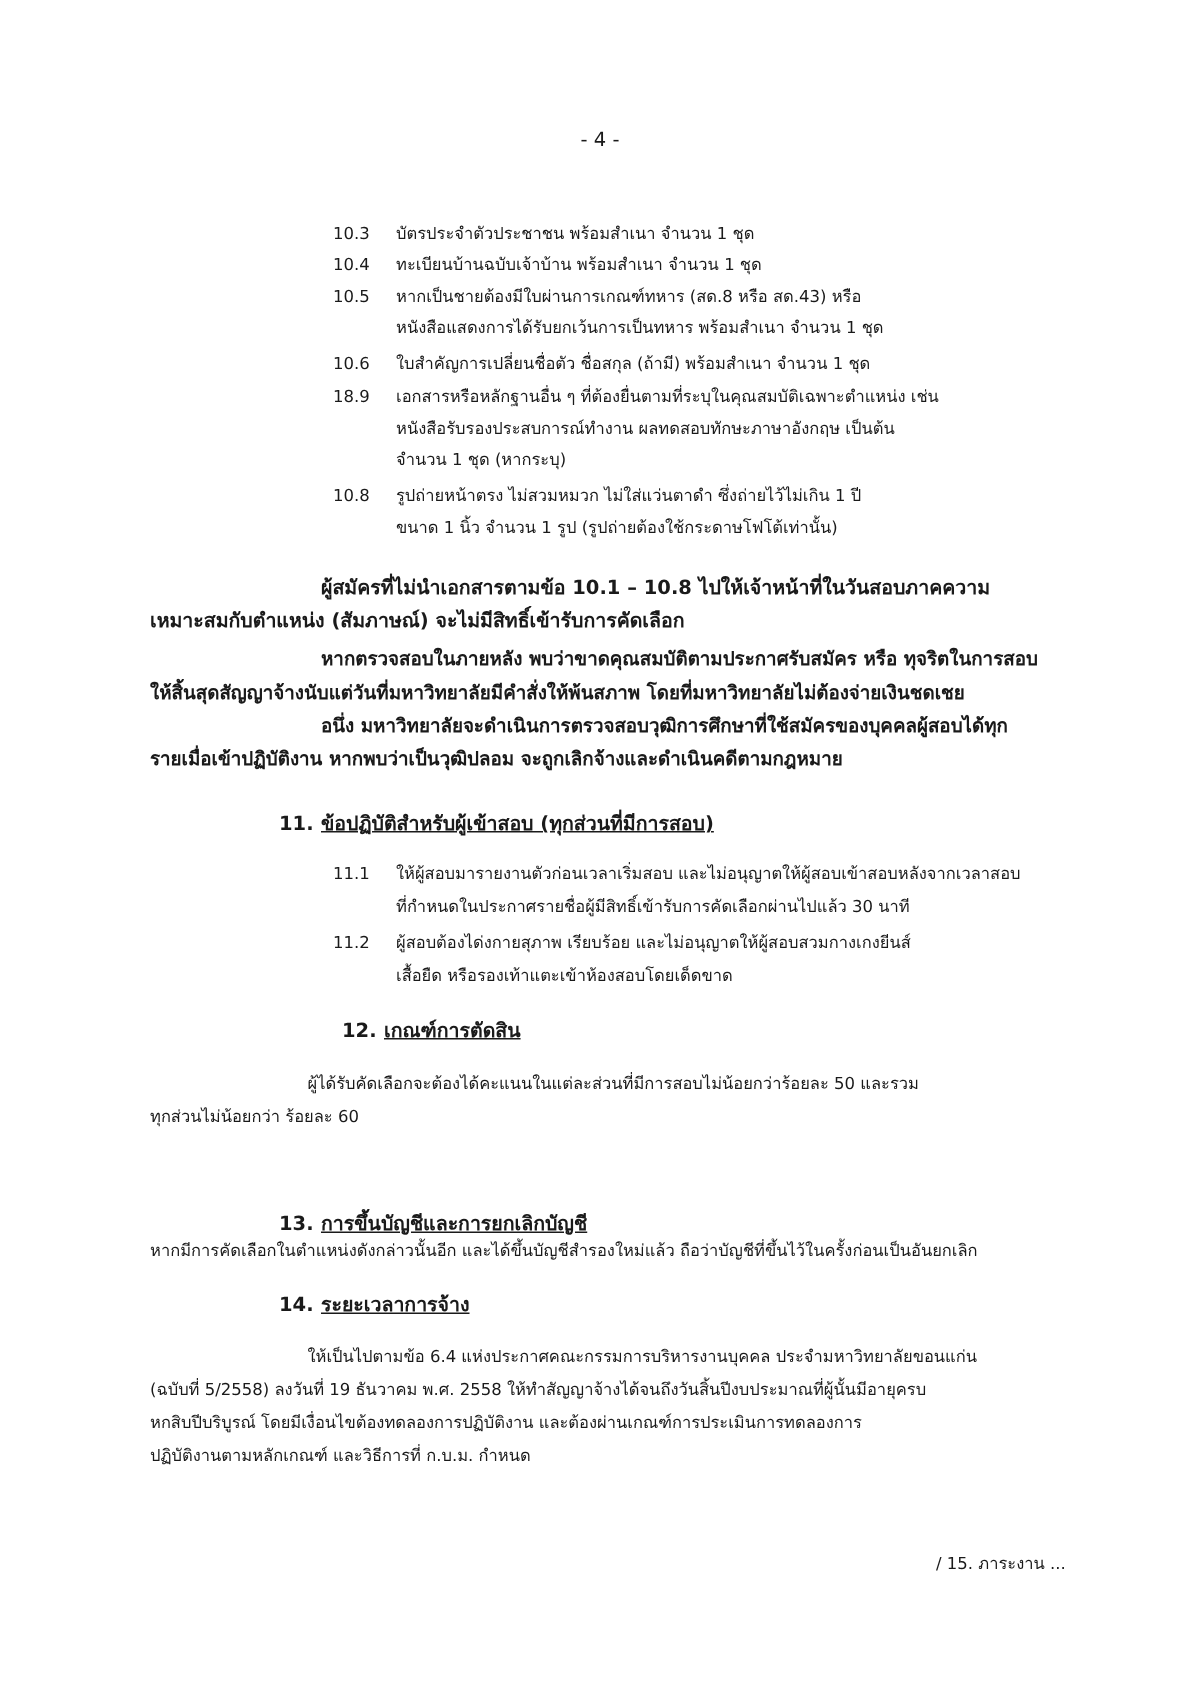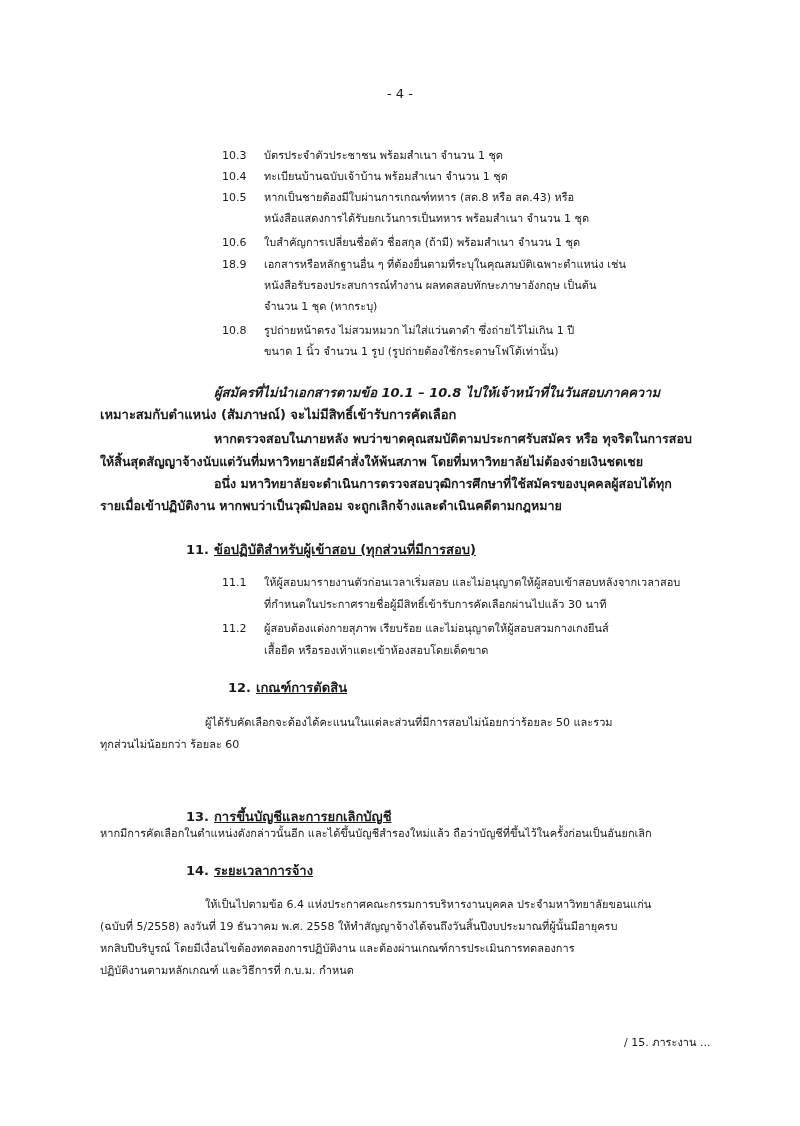--- a/index.html
+++ b/index.html
@@ -23,31 +23,31 @@
   <div class="ln" style="left:222px;top:168px;"><span class="num">10.4</span><span>ทะเบียนบ้านฉบับเจ้าบ้าน  พร้อมสำเนา  จำนวน 1 ชุด</span></div>
   <div class="ln" style="left:222px;top:189px;"><span class="num">10.5</span><span>หากเป็นชายต้องมีใบผ่านการเกณฑ์ทหาร (สด.8 หรือ สด.43) หรือ</span></div>
   <div class="ln" style="left:264px;top:210px;">หนังสือแสดงการได้รับยกเว้นการเป็นทหาร พร้อมสำเนา จำนวน 1 ชุด</div>
   <div class="ln" style="left:222px;top:234px;"><span class="num">10.6</span><span>ใบสำคัญการเปลี่ยนชื่อตัว ชื่อสกุล (ถ้ามี)  พร้อมสำเนา จำนวน 1 ชุด</span></div>
   <div class="ln" style="left:222px;top:256px;"><span class="num">18.9</span><span>เอกสารหรือหลักฐานอื่น ๆ ที่ต้องยื่นตามที่ระบุในคุณสมบัติเฉพาะตำแหน่ง เช่น</span></div>
   <div class="ln" style="left:264px;top:277px;">หนังสือรับรองประสบการณ์ทำงาน ผลทดสอบทักษะภาษาอังกฤษ เป็นต้น</div>
   <div class="ln" style="left:264px;top:298px;">จำนวน 1 ชุด  (หากระบุ)</div>
   <div class="ln" style="left:222px;top:322px;"><span class="num">10.8</span><span>รูปถ่ายหน้าตรง ไม่สวมหมวก ไม่ใส่แว่นตาดำ ซึ่งถ่ายไว้ไม่เกิน 1 ปี</span></div>
   <div class="ln" style="left:264px;top:343px;">ขนาด 1 นิ้ว  จำนวน 1 รูป (รูปถ่ายต้องใช้กระดาษโฟโต้เท่านั้น)</div>
 
-  <div class="ln b" style="left:214px;top:384px;font-size:13px;font-style:italic;">ผู้สมัครที่ไม่นำเอกสารตามข้อ 10.1 – 10.8 ไปให้เจ้าหน้าที่ในวันสอบภาคความ</div>
+  <div class="ln b" style="left:214px;top:384px;font-size:13px;">ผู้สมัครที่ไม่นำเอกสารตามข้อ 10.1 – 10.8 ไปให้เจ้าหน้าที่ในวันสอบภาคความ</div>
   <div class="ln b" style="left:100px;top:406px;font-size:13px;">เหมาะสมกับตำแหน่ง (สัมภาษณ์) จะไม่มีสิทธิ์เข้ารับการคัดเลือก</div>
   <div class="ln b" style="left:214px;top:430px;font-size:12.5px;">หากตรวจสอบในภายหลัง พบว่าขาดคุณสมบัติตามประกาศรับสมัคร หรือ ทุจริตในการสอบ</div>
   <div class="ln b" style="left:100px;top:453px;font-size:12.5px;">ให้สิ้นสุดสัญญาจ้างนับแต่วันที่มหาวิทยาลัยมีคำสั่งให้พ้นสภาพ โดยที่มหาวิทยาลัยไม่ต้องจ่ายเงินชดเชย</div>
   <div class="ln b" style="left:214px;top:475px;font-size:12.5px;">อนึ่ง มหาวิทยาลัยจะดำเนินการตรวจสอบวุฒิการศึกษาที่ใช้สมัครของบุคคลผู้สอบได้ทุก</div>
   <div class="ln b" style="left:100px;top:497px;font-size:12.5px;">รายเมื่อเข้าปฏิบัติงาน หากพบว่าเป็นวุฒิปลอม จะถูกเลิกจ้างและดำเนินคดีตามกฎหมาย</div>
 
   <div class="ln b" style="left:186px;top:541px;font-size:13px;"><span class="hnum">11.</span><span class="u">ข้อปฏิบัติสำหรับผู้เข้าสอบ (ทุกส่วนที่มีการสอบ)</span></div>
   <div class="ln" style="left:222px;top:574px;"><span class="num">11.1</span><span>ให้ผู้สอบมารายงานตัวก่อนเวลาเริ่มสอบ และไม่อนุญาตให้ผู้สอบเข้าสอบหลังจากเวลาสอบ</span></div>
   <div class="ln" style="left:264px;top:596px;">ที่กำหนดในประกาศรายชื่อผู้มีสิทธิ์เข้ารับการคัดเลือกผ่านไปแล้ว 30 นาที</div>
-  <div class="ln" style="left:222px;top:620px;"><span class="num">11.2</span><span>ผู้สอบต้องแต่งกายสุภาพ เรียบร้อย และไม่อนุญาตให้ผู้สอบสวมกางเกงยีนส์</span></div>
+  <div class="ln" style="left:222px;top:620px;"><span class="num">11.2</span><span>ผู้สอบต้องได่งกายสุภาพ เรียบร้อย และไม่อนุญาตให้ผู้สอบสวมกางเกงยีนส์</span></div>
   <div class="ln" style="left:264px;top:642px;">เสื้อยืด หรือรองเท้าแตะเข้าห้องสอบโดยเด็ดขาด</div>
 
   <div class="ln b" style="left:186px;top:679px;font-size:13px;margin-left:42px;"><span class="hnum">12.</span><span class="u">เกณฑ์การตัดสิน</span></div>
   <div class="ln" style="left:205px;top:714px;">ผู้ได้รับคัดเลือกจะต้องได้คะแนนในแต่ละส่วนที่มีการสอบไม่น้อยกว่าร้อยละ 50 และรวม</div>
   <div class="ln" style="left:100px;top:736px;">ทุกส่วนไม่น้อยกว่า ร้อยละ 60</div>
 
   <div class="ln b" style="left:186px;top:769px;font-size:13px;margin-top:39px;"><span class="hnum">13.</span><span class="u">การขึ้นบัญชีและการยกเลิกบัญชี</span></div>
   <div class="ln" style="left:100px;top:825px;">หากมีการคัดเลือกในตำแหน่งดังกล่าวนั้นอีก และได้ขึ้นบัญชีสำรองใหม่แล้ว ถือว่าบัญชีที่ขึ้นไว้ในครั้งก่อนเป็นอันยกเลิก</div>
 
   <div class="ln b" style="left:186px;top:862px;font-size:13px;"><span class="hnum">14.</span><span class="u">ระยะเวลาการจ้าง</span></div>

